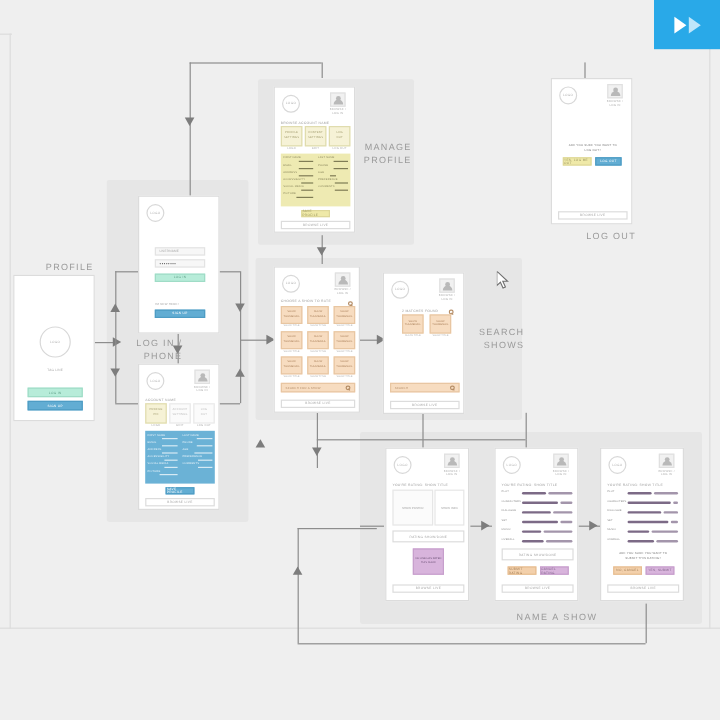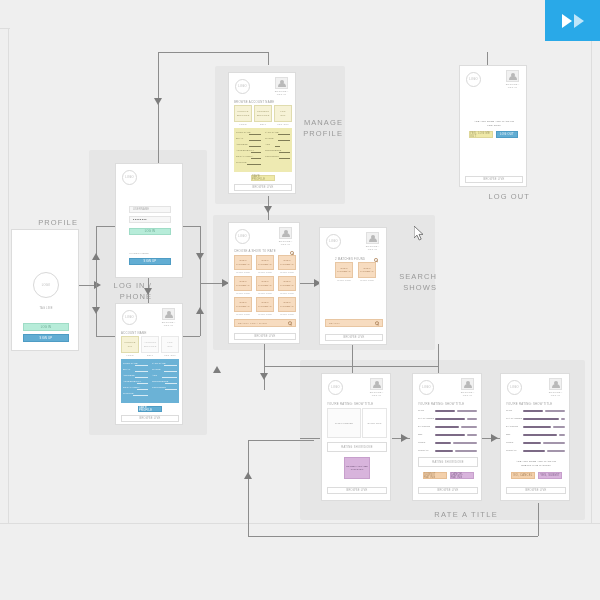--- a/index.html
+++ b/index.html
@@ -483,21 +483,21 @@
 THUMBNAIL</span>
       </div>
     <div class="card-cap" style="left:38px;top:51px;width:18px;">SHOW TITLE</div>
     <div class="searchbar" style="left:5px;top:91px;width:58px;height:8px;">
       <span>SEARCH</span>
       <div class="mag"></div>
     </div>
     <div class="btn btn-ghost" style="left:5px;top:106px;width:58px;height:7px;">BROWSE LIVE</div>
   </div>
 
-  <div class="group-label" style="left:388px;top:510px;width:110px;letter-spacing:1.3px;">RATE A TITLE</div>
+  <div class="group-label" style="left:388px;top:510px;width:110px;letter-spacing:1.3px;">NAME A SHOW</div>
 
   <div class="screen" style="left:321px;top:373px;width:70px;height:128px;">
     <div class="logo-circle">
       <span>LOGO</span>
     </div>
     <div class="avatar-box">
       <div class="avatar-sq"></div>
       <div class="avatar-cap">BROWSE / LOG IN</div>
     </div>
     <div class="sc-title" style="left:5px;top:28px;">YOU'RE RATING: SHOW TITLE</div>

